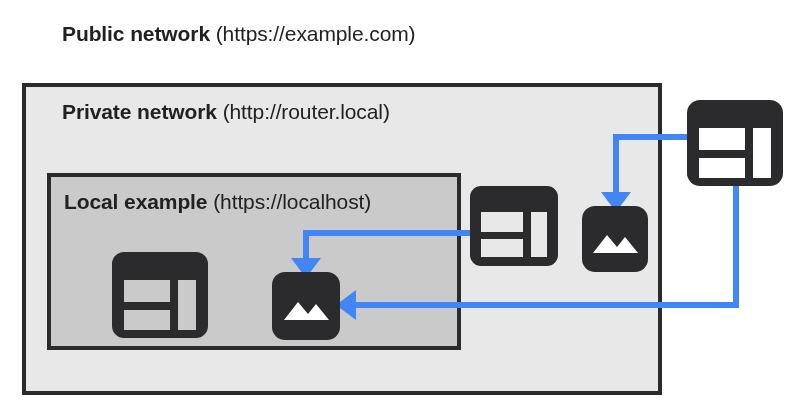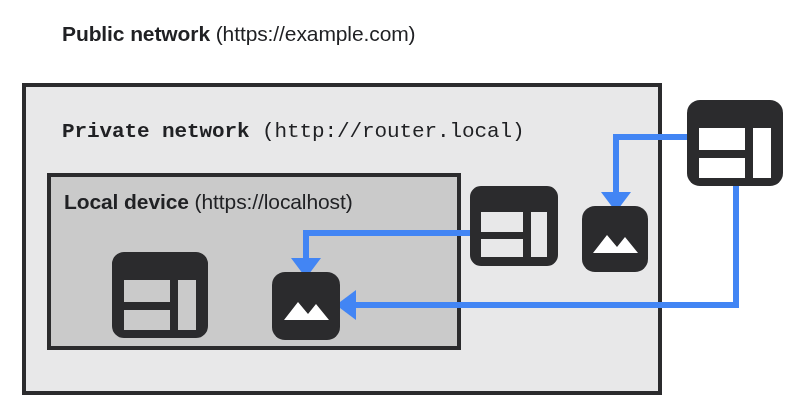--- a/index.html
+++ b/index.html
@@ -32,21 +32,21 @@
     letter-spacing: -0.1px;
   }
   .net-label .strong {
     font-weight: bold;
   }
   .net-label .plain {
     font-weight: normal;
   }
 
   #public-label   { left: 62px;  top: 22px; }
-  #private-label  { left: 62px;  top: 120px; font-family: Liberation Mono, monospace; }
+  #private-label  { left: 62px;  top: 100px; }
   #local-label    { left: 64px;  top: 190px; }
 
   
   .boundary {
     position: absolute;
     box-sizing: border-box;
     border: 4px solid #2b2b2d;
   }
   #private-box {
     left: 22px;
@@ -96,21 +96,21 @@
 
   <div class="net-label" id="public-label">
     <span class="strong">Public network</span><span class="plain"> (https://example.com)</span>
   </div>
 
   <div class="net-label" id="private-label">
     <span class="strong">Private network</span><span class="plain"> (http://router.local)</span>
   </div>
 
   <div class="net-label" id="local-label">
-    <span class="strong">Local device</span><span class="plain"> (https://localhost)</span>
+    <span class="strong">Local example</span><span class="plain"> (https://localhost)</span>
   </div>
 
   <svg id="arrow-layer" viewBox="0 0 800 420">
     <defs>
       <marker id="ah-down" markerWidth="12" markerHeight="12" refX="5" refY="9" orient="auto" markerUnits="userSpaceOnUse">
         <path d="M 5 11 L 0 1 L 10 1 Z" fill="#4285f4"></path>
       </marker>
       <marker id="ah-left" markerWidth="12" markerHeight="12" refX="9" refY="5" orient="auto" markerUnits="userSpaceOnUse">
         <path d="M 11 5 L 1 0 L 1 10 Z" fill="#4285f4"></path>
       </marker>

